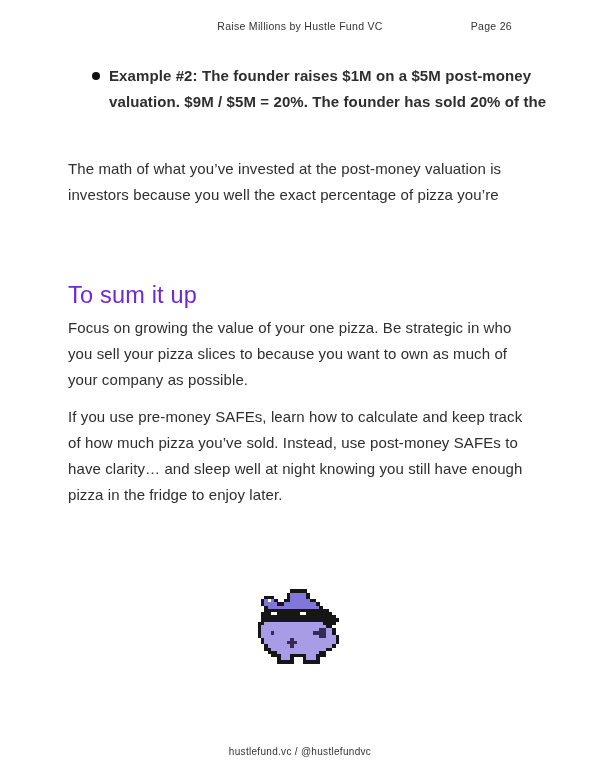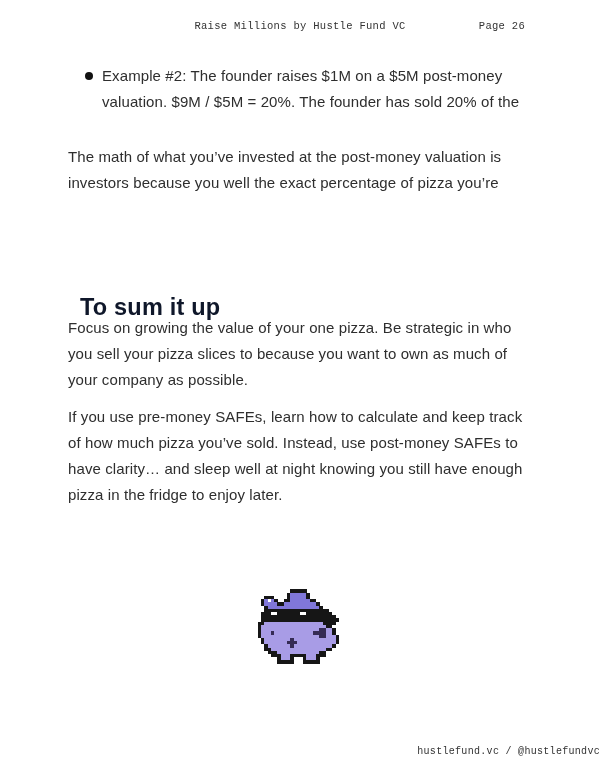--- a/index.html
+++ b/index.html
@@ -9,60 +9,60 @@
     height: 776px;
     background: #ffffff;
     font-family: "Liberation Sans", sans-serif;
     color: #2e2e2e;
     overflow: hidden;
   }
   
   .running {
     position: absolute;
     left: 0; right: 0;
-    font-family: Liberation Mono, monospace;
+    font-family: Liberation Sans, sans-serif;
     font-size: 10.5px;
     letter-spacing: 0.3px;
     color: #333333;
     text-align: center;
     line-height: 14px;
   }
   .page-header { top: 19px; }
   .page-number {
     position: absolute;
-    right: 75px;
+    right: 88px;
     top: 0;
   }
-  .page-footer { top: 745px; font-size: 10px; text-align: right; }
+  .page-footer { top: 745px; font-size: 10px; }
 
   
   .textblock { position: absolute; left: 68px; width: 486px; }
   .line {
     display: block;
     font-size: 15px;
     line-height: 26px;
     letter-spacing: 0.1px;
     color: #2e2e2e;
   }
-  .bullet-item { position: absolute; left: 65px; width: 486px; padding-left: 37px; box-sizing: border-box; }
+  .bullet-item { position: absolute; left: 72px; width: 486px; padding-left: 37px; box-sizing: border-box; font-weight: bold; }
   .bullet-dot {
     position: absolute;
     left: 20px; top: 9px;
     width: 8px; height: 8px;
     border-radius: 50%;
     background: #111111;
   }
   .section-heading {
     position: absolute;
     left: 68px;
-    margin: 12px;
+    margin: 0;
     font-size: 23.5px;
-    font-weight: 700;
+    font-weight: 400;
     letter-spacing: 0.2px;
-    color: #0f172a;
+    color: #6d28d9;
     line-height: 30px;
   }
   .mascot-figure {
     position: absolute;
     top: 589px;
     left: 258px;
     width: 84px;
     height: 75px;
     margin: 0;
   }
@@ -77,21 +77,21 @@
     <span>Raise Millions by Hustle Fund VC</span>
     <span class="page-number">Page 26</span>
   </div>
 
   <div class="bullet-item" style="top:63px;">
     <span class="bullet-dot"></span>
     <span class="line">Example #2: The founder raises $1M on a $5M post-money</span>
     <span class="line">valuation. $9M / $5M = 20%. The founder has sold 20% of the</span>
   </div>
 
-  <div class="textblock" style="top:144px;">
+  <div class="textblock" style="top:156px;">
     <span class="line">The math of what you’ve invested at the post-money valuation is</span>
     <span class="line">investors because you well the exact percentage of pizza you’re</span>
   </div>
 
   <h1 class="section-heading" style="top:280px;">To sum it up</h1>
 
   <div class="textblock" style="top:315px;">
     <span class="line">Focus on growing the value of your one pizza. Be strategic in who</span>
     <span class="line">you sell your pizza slices to because you want to own as much of</span>
     <span class="line">your company as possible.</span>

